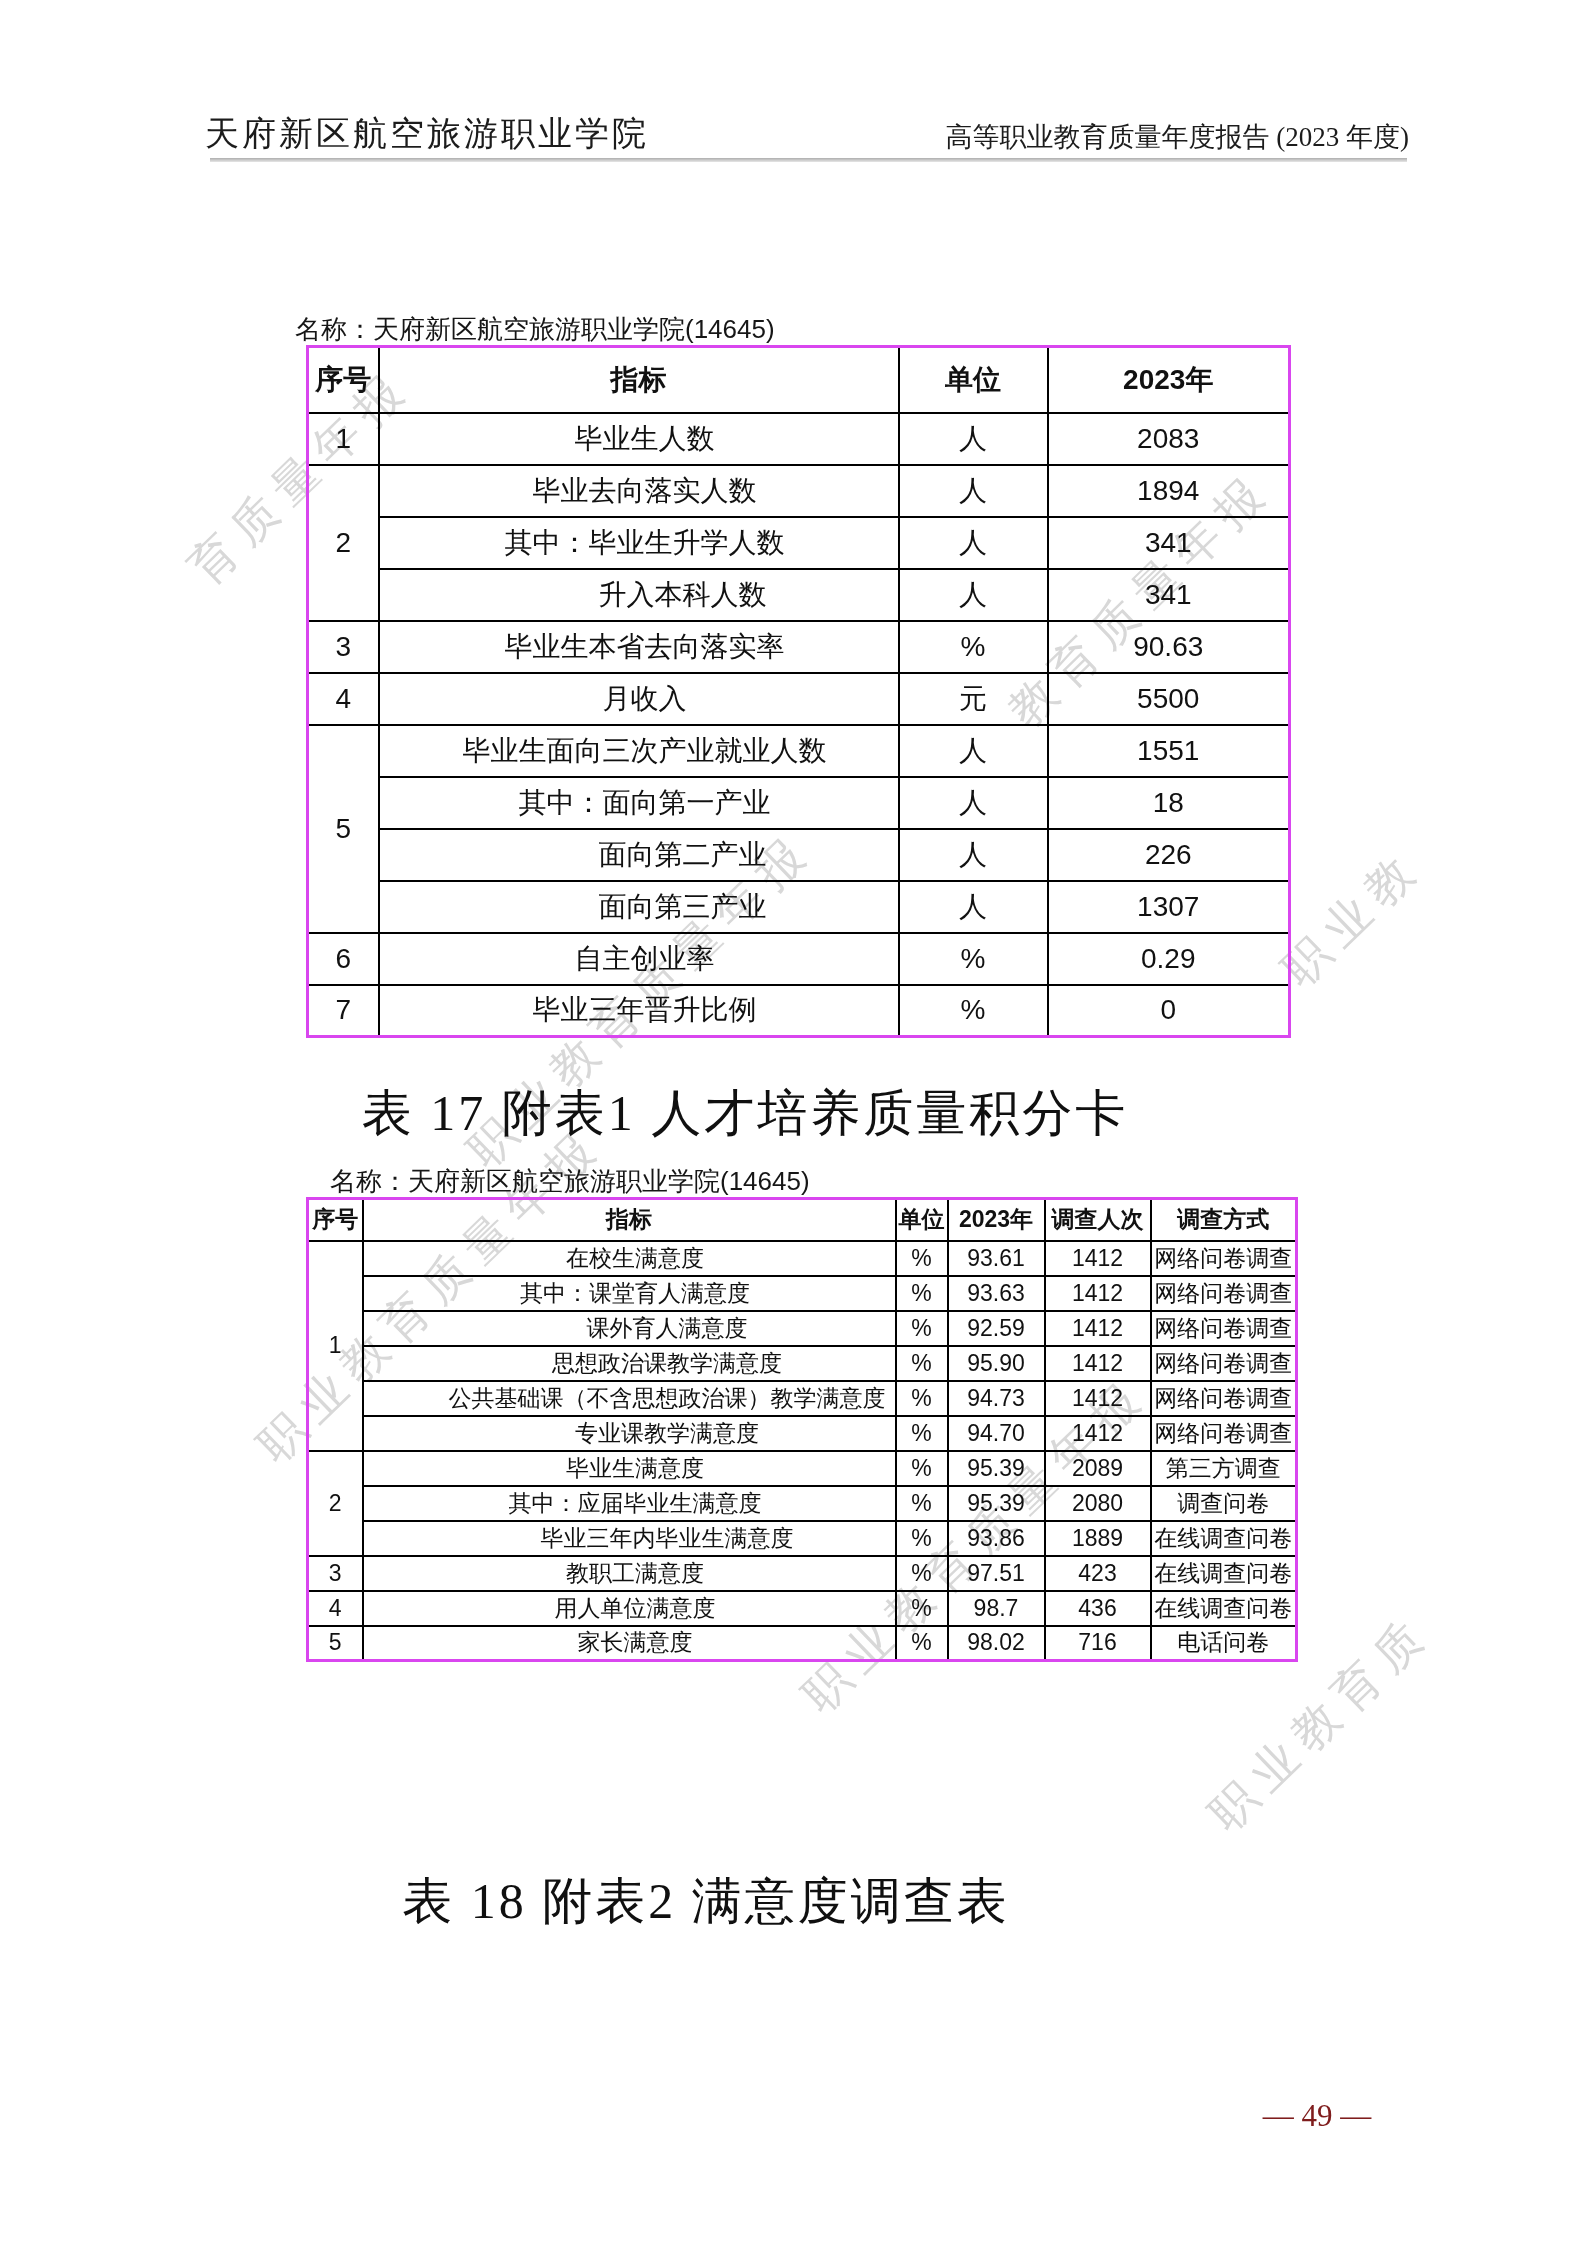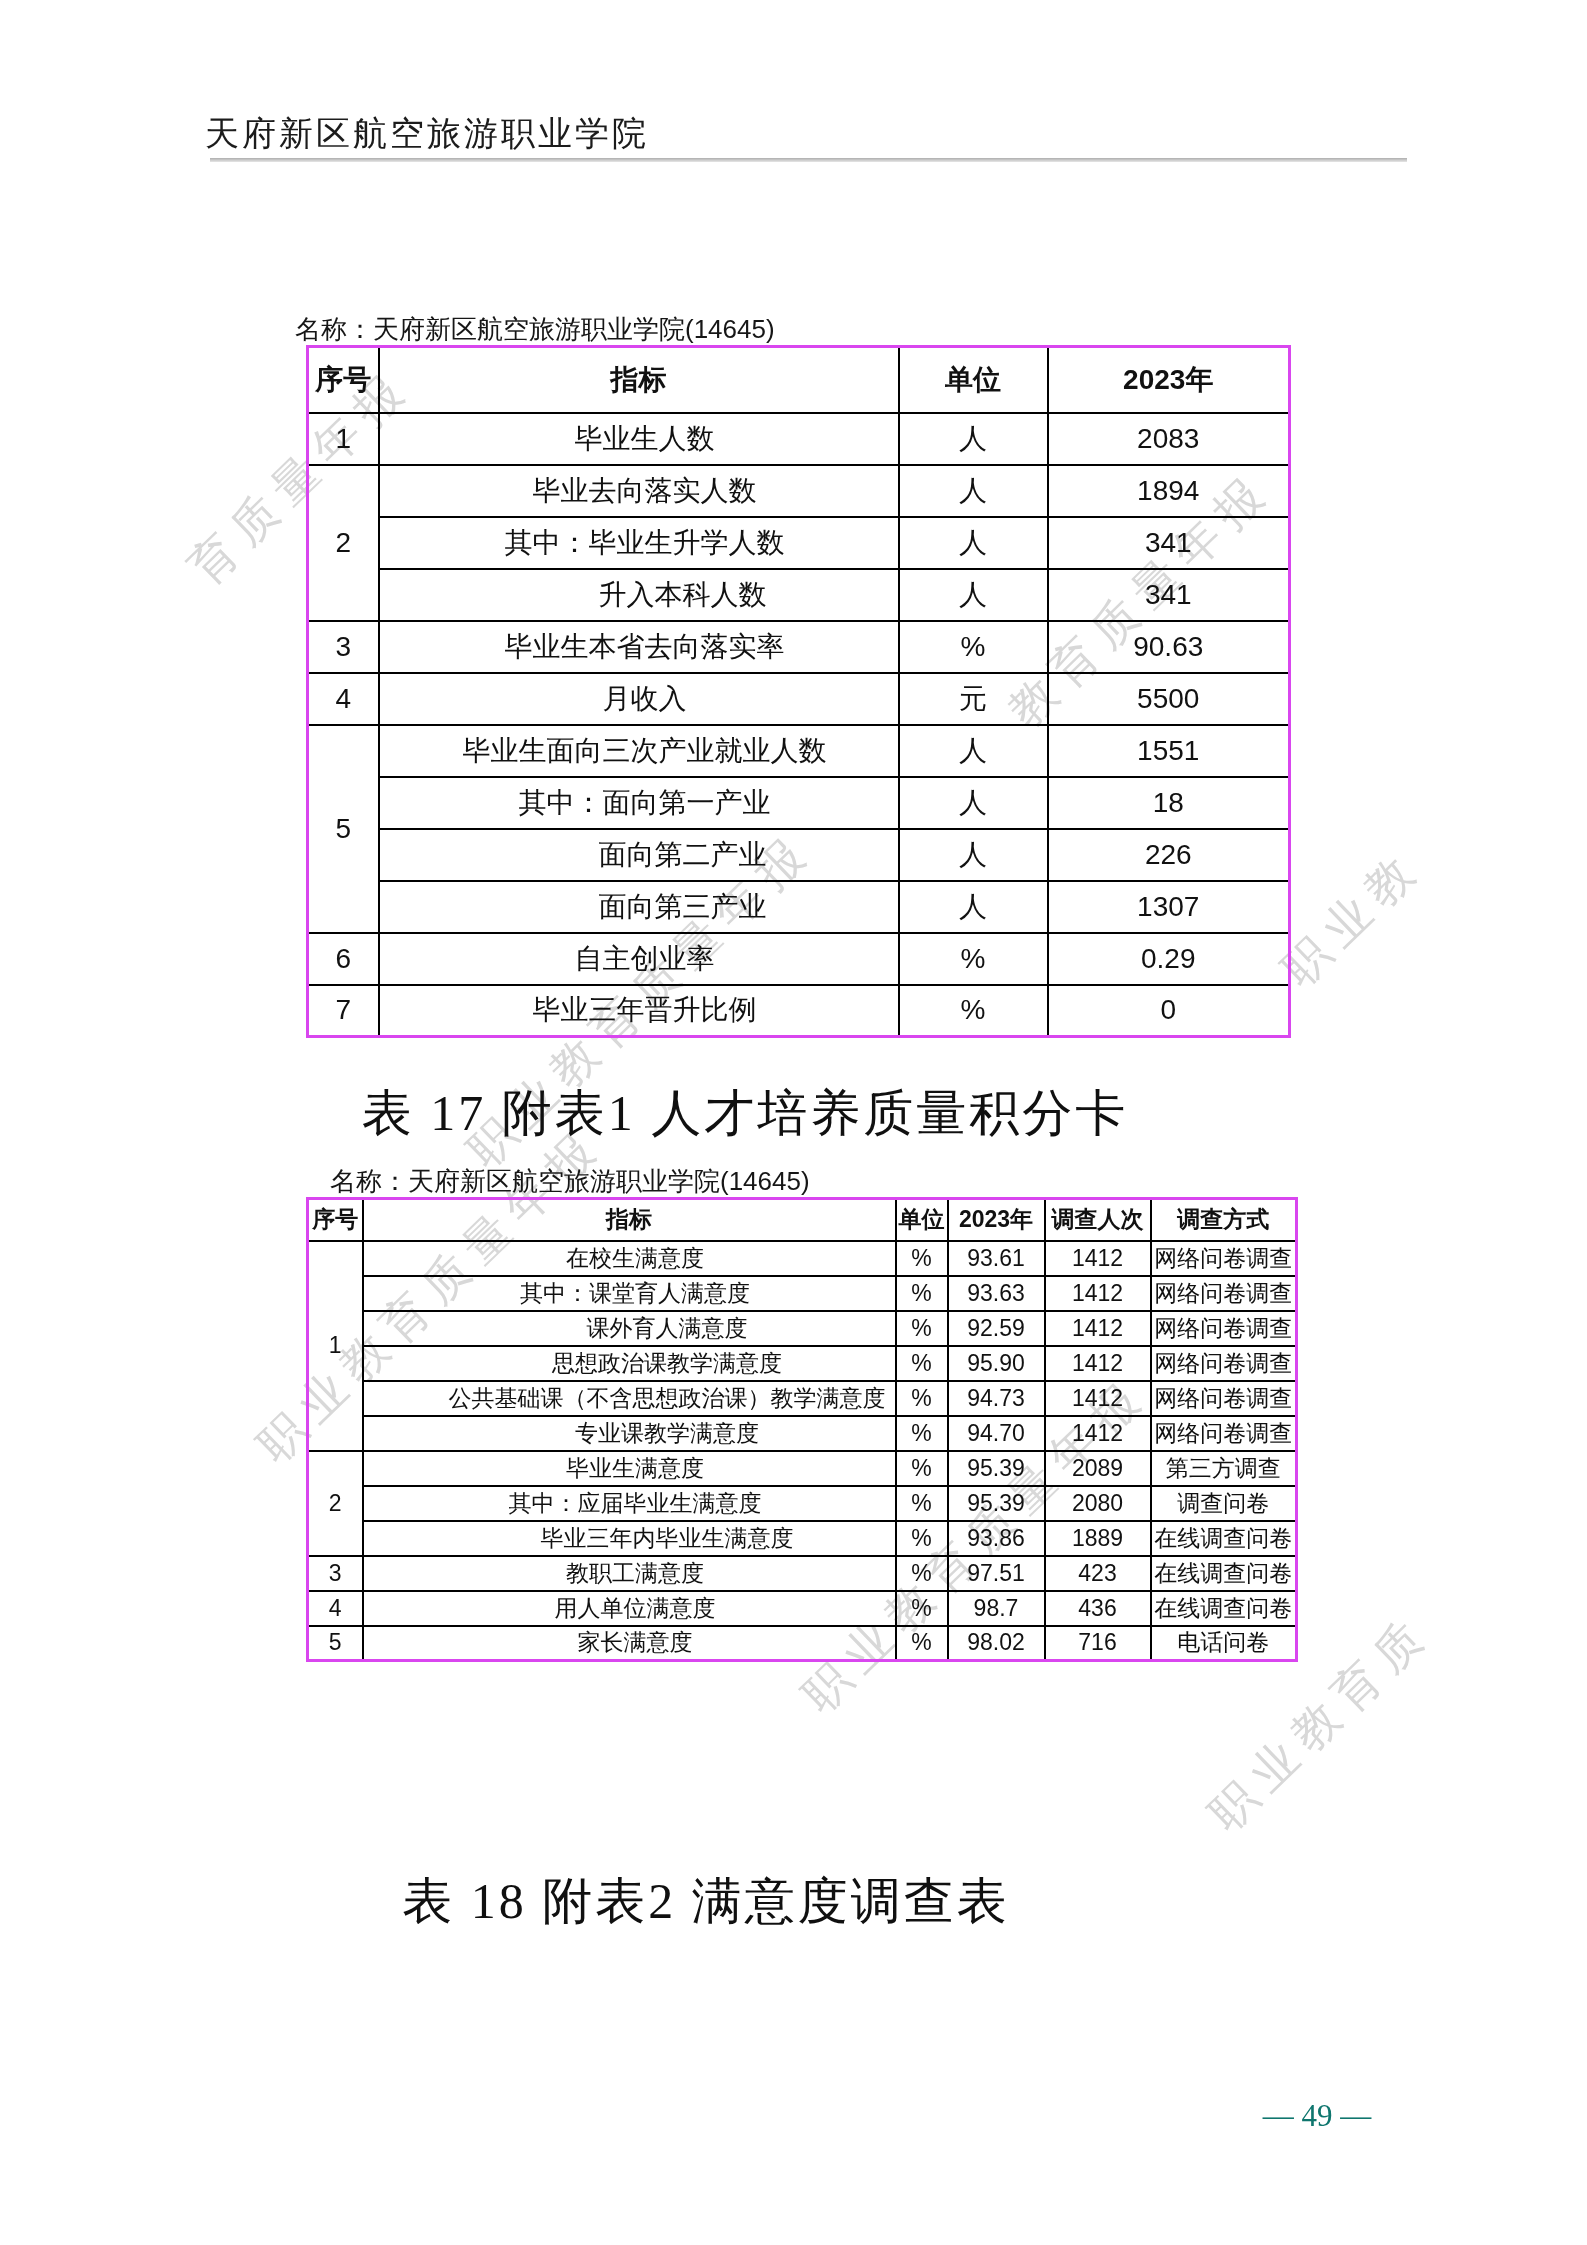--- a/index.html
+++ b/index.html
@@ -79,41 +79,42 @@
     position:absolute;transform:translateX(-50%);
     font-family:"Liberation Serif","DejaVu Serif",serif;
     font-size:50px;letter-spacing:3px;color:#101010;white-space:nowrap;
   }
   .caption-1{left:745px;top:1080px;}
   .caption-2{left:706px;top:1868px;}
 
   .page-number{
     position:absolute;left:1317px;top:2098px;transform:translateX(-50%);
     font-family:"Liberation Serif","DejaVu Serif",serif;
-    font-size:31px;color:#0f766e;white-space:nowrap;
+    font-size:31px;color:#7f1d1d;white-space:nowrap;
   }
 </style>
 </head>
 <body>
 
 <div class="page">
 
   <div class="wm-layer">
       <div class="wm" style="left: 300px; top: 477px; color: rgb(216, 216, 216); transform: translate(-50%, -50%) rotate(-44deg);">育质量年报</div>
       <div class="wm" style="left: 1140px; top: 600px; color: rgb(216, 216, 216); transform: translate(-50%, -50%) rotate(-44deg);">教育质量年报</div>
       <div class="wm" style="left: 640px; top: 1000px; color: rgb(216, 216, 216); transform: translate(-50%, -50%) rotate(-44deg);">职业教育质量年报</div>
       <div class="wm" style="left: 1352px; top: 918px; color: rgb(216, 216, 216); transform: translate(-50%, -50%) rotate(-44deg);">职业教</div>
       <div class="wm" style="left: 430px; top: 1295px; color: rgb(216, 216, 216); transform: translate(-50%, -50%) rotate(-44deg);">职业教育质量年报</div>
       <div class="wm" style="left: 975px; top: 1545px; color: rgb(216, 216, 216); transform: translate(-50%, -50%) rotate(-44deg);">职业教育质量年报</div>
       <div class="wm" style="left: 1320px; top: 1723px; color: rgb(216, 216, 216); transform: translate(-50%, -50%) rotate(-44deg);">职业教育质</div>
     </div>
 
   <div class="content">
 
     <div class="hdr-left">天府新区航空旅游职业学院</div>
+    <div class="hdr-right">高等职业教育质量年度报告 (2023 年度)</div>
     <div class="hdr-rule"></div>
 
     <div class="tbl-label label-1">名称：天府新区航空旅游职业学院(14645)</div>
 
     <div class="tbl-wrap wrap-1">
       <table class="report-table table1">
         <colgroup>
             <col class="c1">
             <col class="c2">
             <col class="c3">

